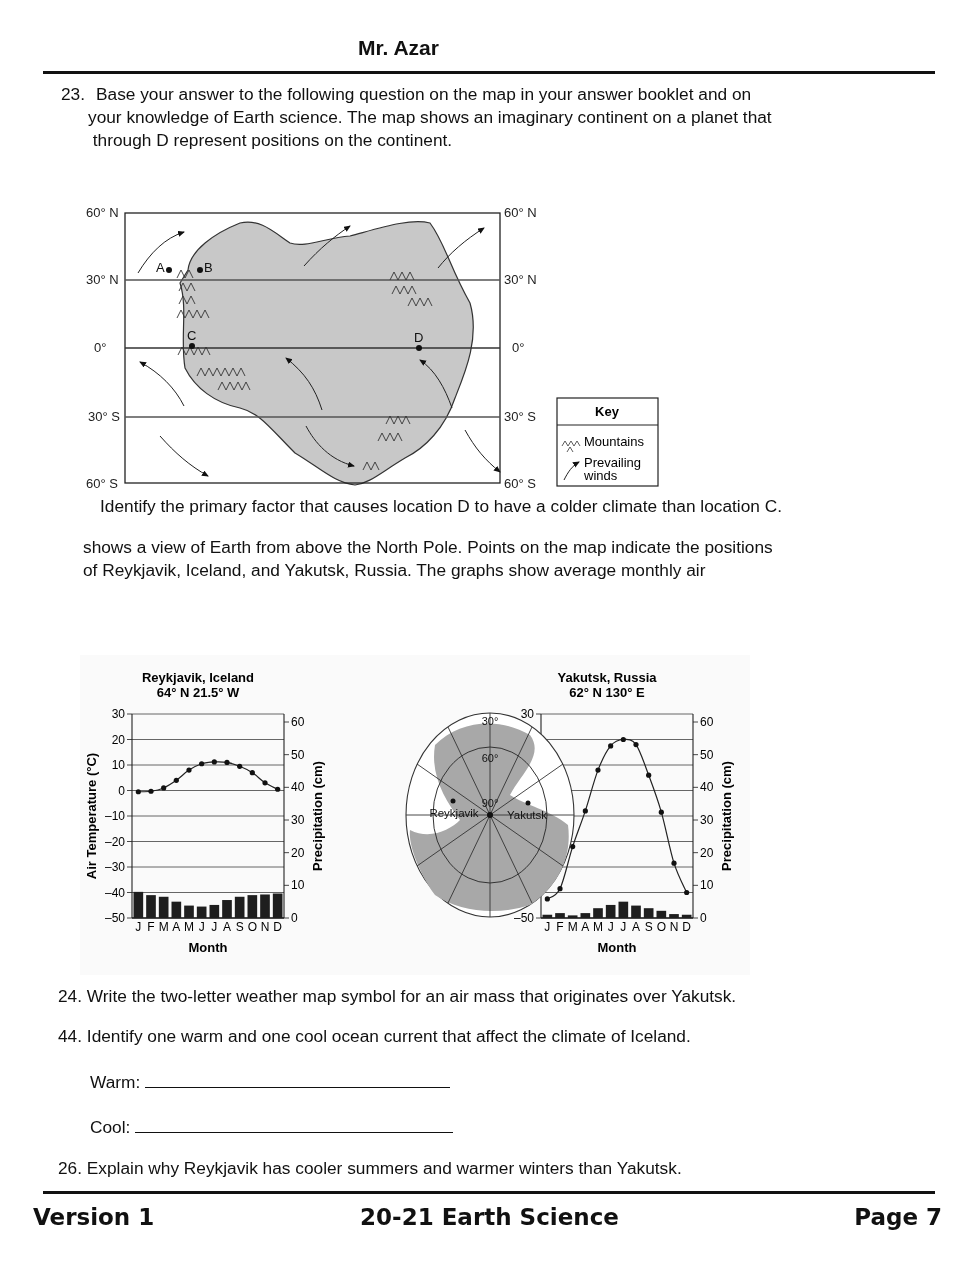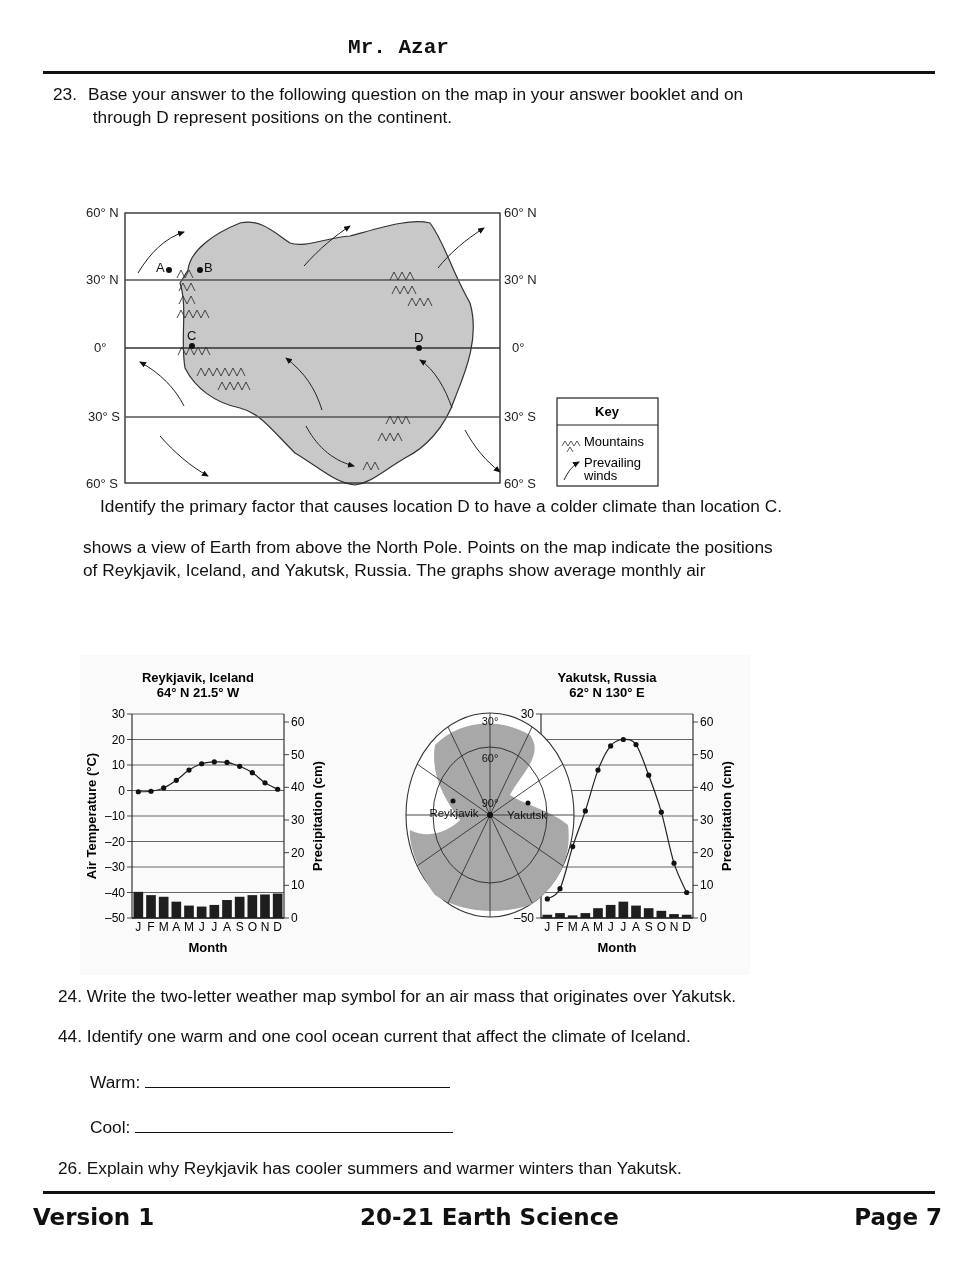--- a/index.html
+++ b/index.html
@@ -1,33 +1,34 @@
 <!DOCTYPE html>
 <html><head>
 <meta charset="utf-8">
 <style>
   html,body{margin:0;padding:0;background:#fff;}
   body{width:979px;height:1266px;position:relative;font-family:"Liberation Sans",sans-serif;color:#111;overflow:hidden;}
   .abs{position:absolute;}
-  .hdr-title{left:0;width:797px;top:36px;text-align:center;font-weight:bold;font-size:21px;font-family:Liberation Mono, monospace;}
+  .hdr-title{left:0;width:797px;top:36px;text-align:center;font-weight:bold;font-size:21px;font-family:Liberation Sans, sans-serif;}
   .rule{left:43px;width:892px;height:3px;background:#111;}
   .txt{font-size:17.3px;line-height:23px;white-space:nowrap;}
-  .qnum{display:inline-block;width:35px;}
+  .qnum{display:inline-block;width:35px;margin-left:8px;}
   .foot{top:1204px;font-weight:bold;font-size:23px;font-family:"DejaVu Sans",sans-serif;}
   svg text{font-family:"Liberation Sans",sans-serif;}
   .blank{display:inline-block;border-bottom:1.3px solid #111;vertical-align:baseline;height:14px;}
 </style>
 </head>
 <body>
 
 <div class="abs hdr-title">Mr. Azar</div>
 <div class="abs rule" style="top:71px"></div>
 
 <div class="abs txt" style="left:53px;top:83px">
   <div><span class="qnum">23.</span><span>Base your answer to the following question on the map in your answer booklet and on</span></div>
+  <div style="padding-left:35px">your knowledge of Earth science. The map shows an imaginary continent on a planet that</div>
   <div style="padding-left:35px;white-space:pre"> through D represent positions on the continent.</div>
 </div>
 
 <svg class="abs" style="left:80px;top:198px" width="600" height="296">
   <defs>
     <marker id="arr" markerWidth="8" markerHeight="8" refX="6" refY="3" orient="auto">
         <path d="M0,0 L7,3 L0,6 z" fill="#111"></path>
       </marker>
   </defs>
   <path d="M108,72 C110,52 135,35 160,25 C180,20 195,35 210,45 C225,50 245,40 270,38 C300,30 330,20 350,25 C365,45 370,70 390,105 C400,140 385,175 375,200 C365,230 345,250 325,260 C300,275 290,285 275,287 C255,285 240,270 215,255 C190,230 180,215 160,210 C135,205 115,190 105,170 C100,140 108,110 100,85 Z" fill="#c8c8c8" stroke="#333" stroke-width="1.2"></path>

